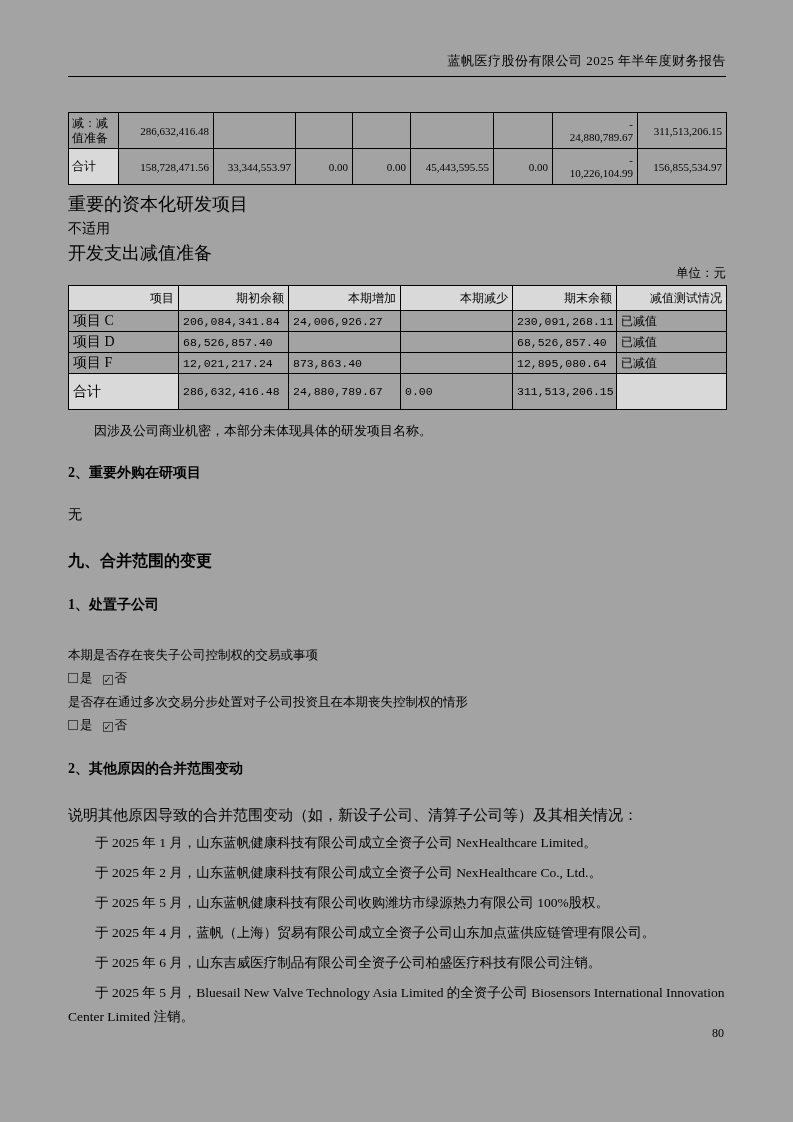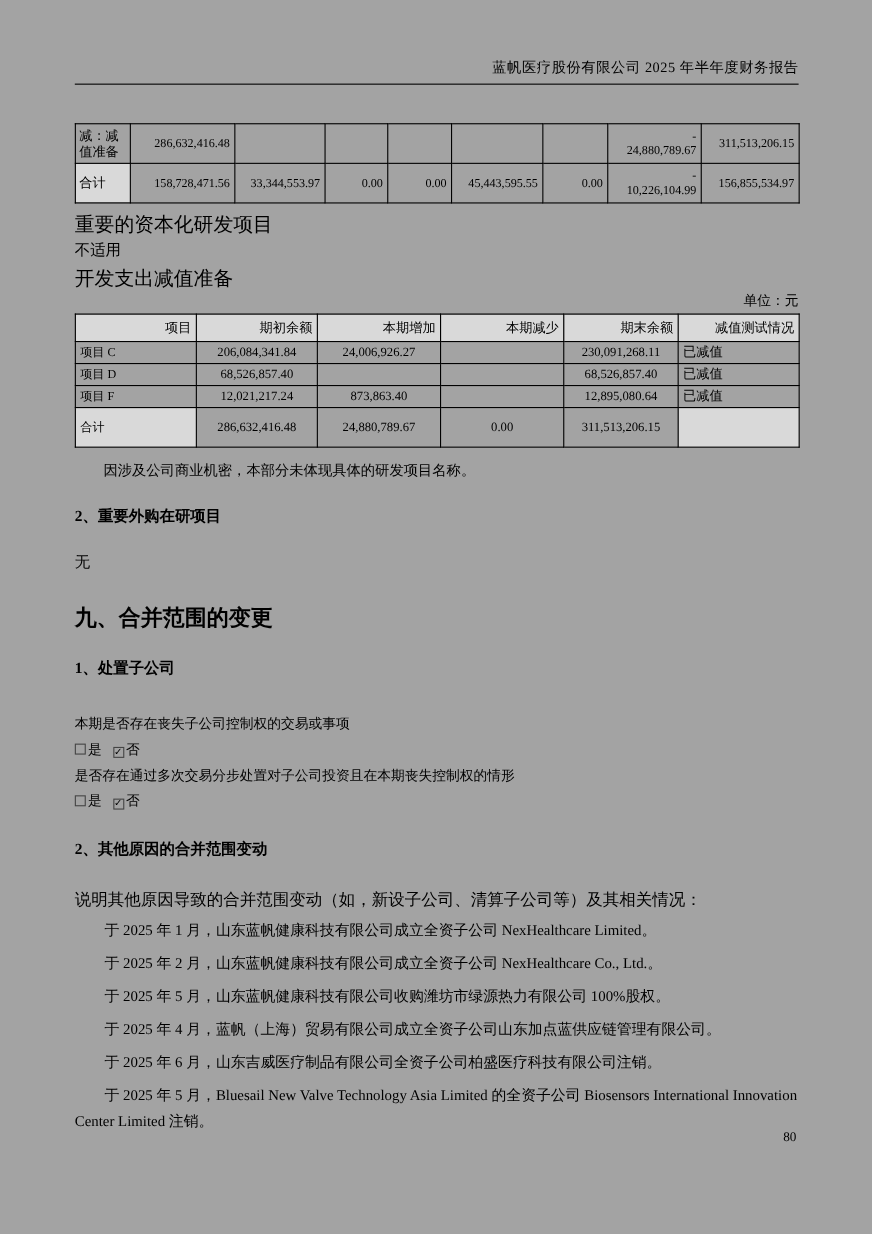--- a/index.html
+++ b/index.html
@@ -37,37 +37,37 @@
   .tbl-top { margin-top:35px; }
   .tbl-top td { font-size:11px; }
   .tbl-top .lbl { font-size:12px; text-align:left; padding-left:3px; line-height:15px; }
   .tbl-top .num { text-align:right; }
   .tbl-top tr { height:36px; }
   .gray { background:#d9d9d9; }
   .negcell div { text-align:right; line-height:13px; }
 
   .tbl-dev th { font-size:12px; text-align:right; background:#d9d9d9; height:22px; }
   .tbl-dev td { font-size:11.5px; }
-  .tbl-dev .name { font-size:11px; text-align:left; }
-  .tbl-dev .num { text-align:center; }
+  .tbl-dev .name { font-size:14px; text-align:left; }
+  .tbl-dev .num { text-align:left;font-family:Liberation Mono, monospace; }
   .tbl-dev .test { font-size:12px; text-align:left; }
   .tbl-dev tr.r { height:17px; }
   .tbl-dev tr.total { height:36px; }
 
   
   .t { font-size:18px; line-height:16px; margin:0; }
   .mt1 { margin-top:11px; }
   .napp { font-size:14px; margin-top:9px; }
   .mt2 { margin-top:8px; }
   .unit { text-align:right; font-size:12.5px; margin-top:4px; margin-bottom:4px; }
 
   .note { font-size:13px; margin:12px 0 0 0; text-indent:2em; }
 
   .h2 { font-size:14px; font-weight:bold; margin:0; }
-  .h1 { font-size:20px; font-weight:bold; margin:0; }
+  .h1 { font-size:16px; font-weight:bold; margin:0; }
   .h-purchased { margin-top:24px; }
   .h-none { margin-top:25px; font-size:14px; }
   .h-scope { margin-top:28px; }
   .h-disposal { margin-top:24px; }
   .h-other { margin-top:26px; }
 
   .q { font-size:12.5px; margin:0; }
   .q1 { margin-top:33px; }
   .cbline { font-size:12.5px; margin:6px 0 0 0; }
   .q2 { margin-top:7px; }

